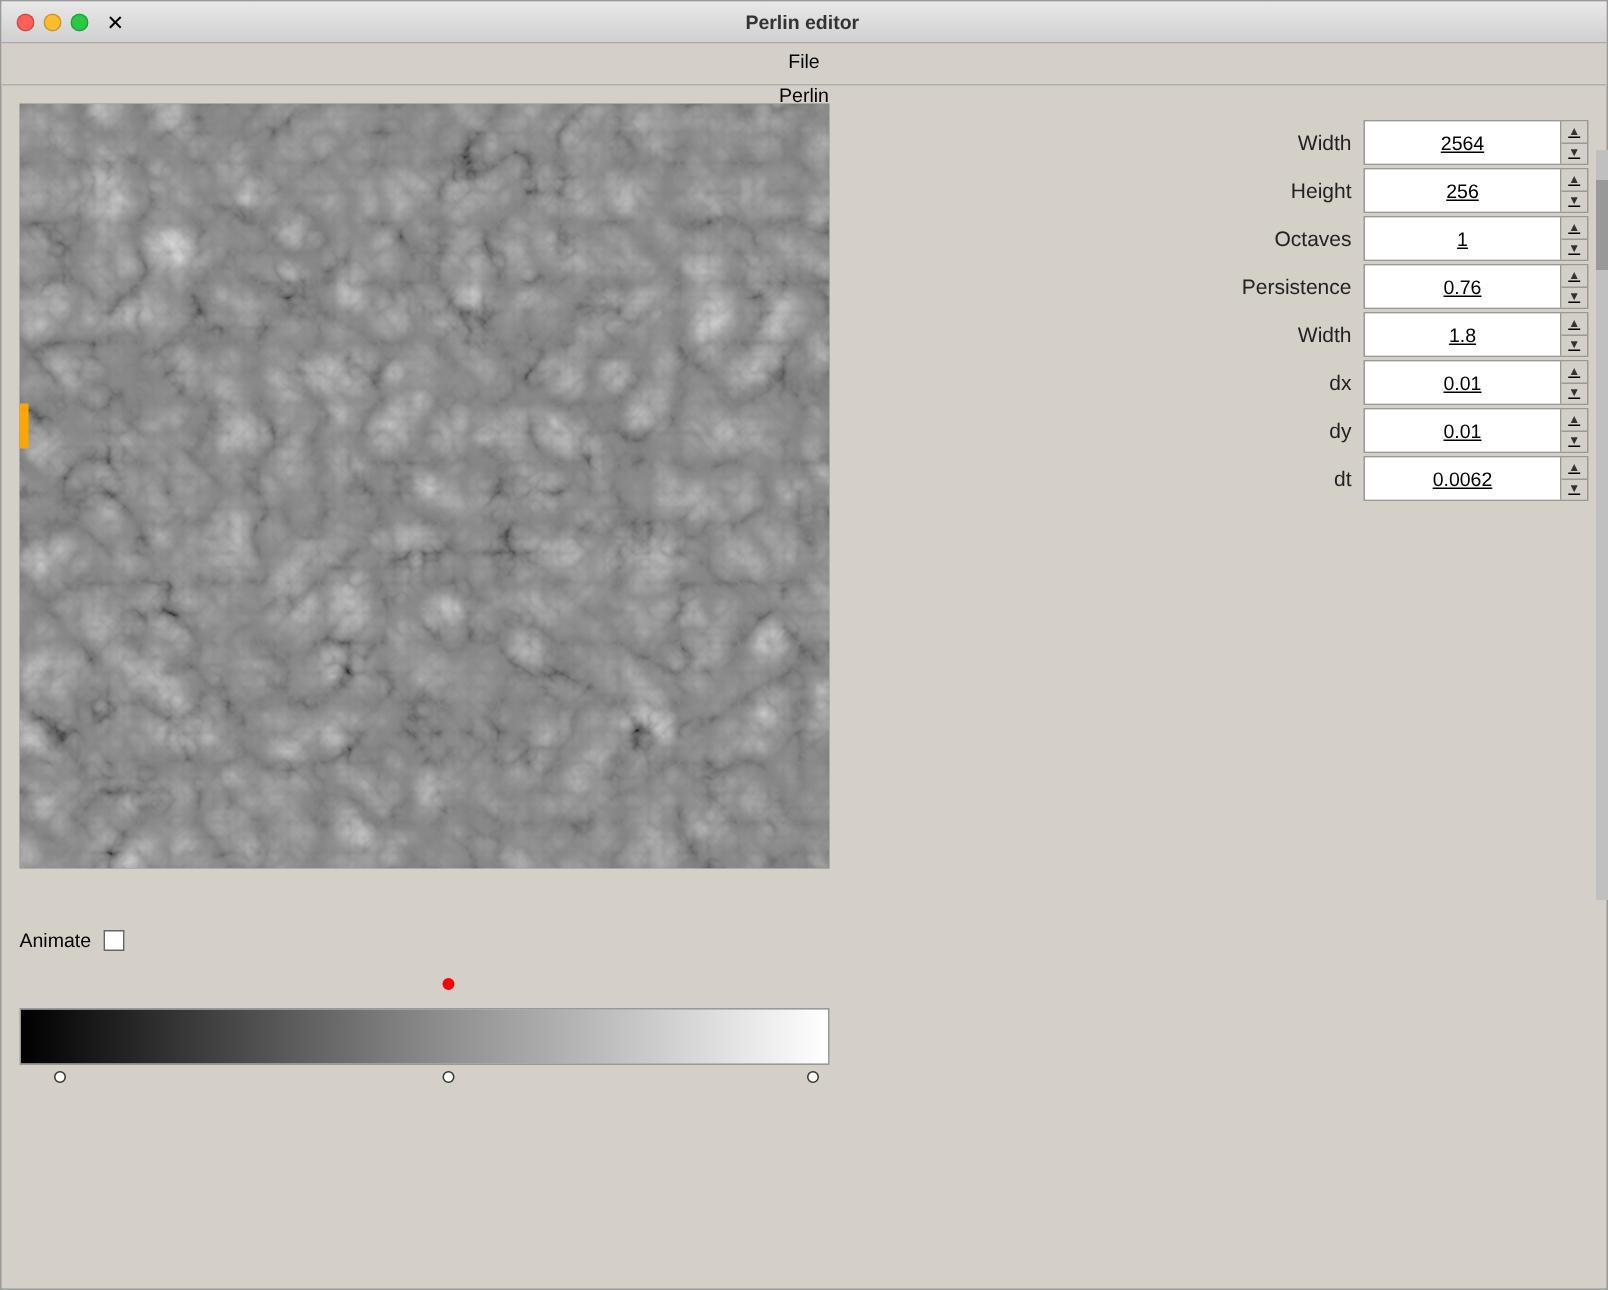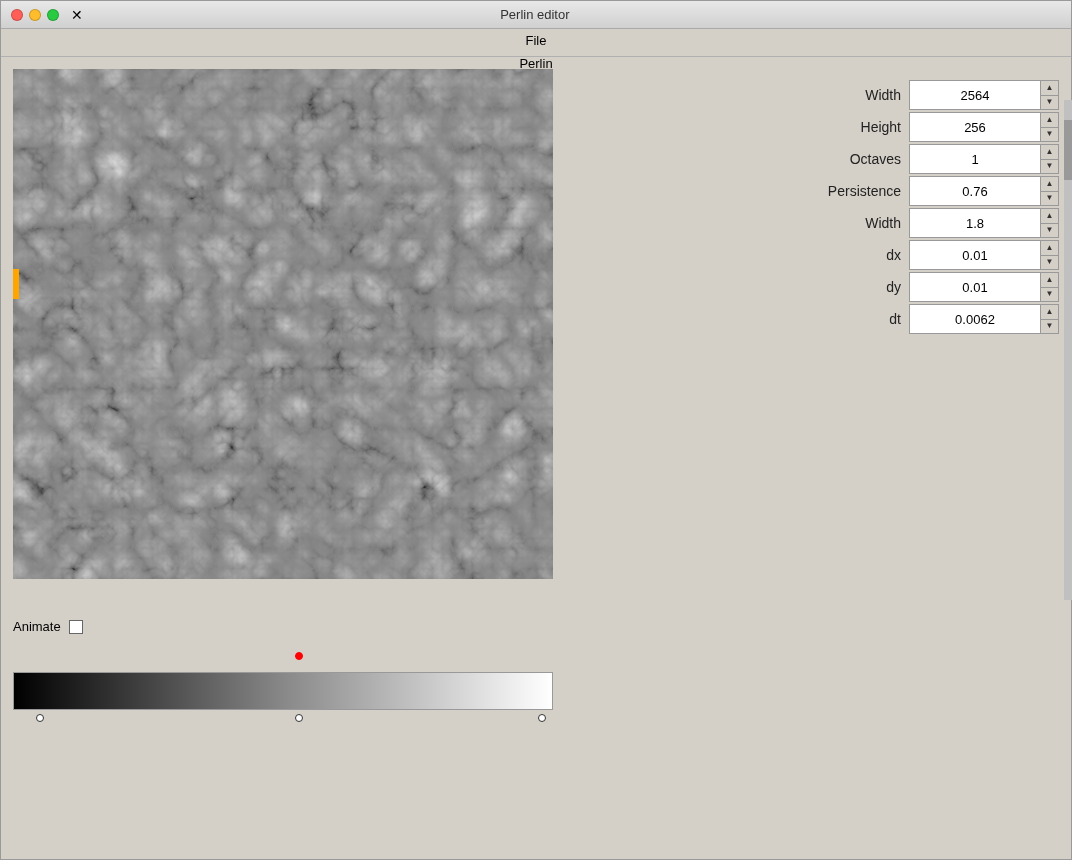--- a/index.html
+++ b/index.html
@@ -52,21 +52,21 @@
 
     .title-icon {
       margin-right: 6px;
       font-size: 14px;
     }
 
     .titlebar-title {
       flex: 1;
       text-align: center;
       font-size: 13px;
-      font-weight: 400;
+      font-weight: 700;
       color: #333;
       margin-left: -80px;
     }
 
     
     .menubar {
       background: #d4d0c8;
       height: 28px;
       display: flex;
       align-items: center;
@@ -200,20 +200,21 @@
       font-size: 14px;
       color: #222;
       text-align: right;
       min-width: 100px;
     }
 
     .param-input-group {
       display: flex;
       align-items: stretch;
       border: 1px solid #999;
+      text-decoration: underline;
     }
 
     .param-input {
       width: 130px;
       height: 28px;
       border: none;
       background: white;
       text-align: center;
       font-size: 13px;
       outline: none;

